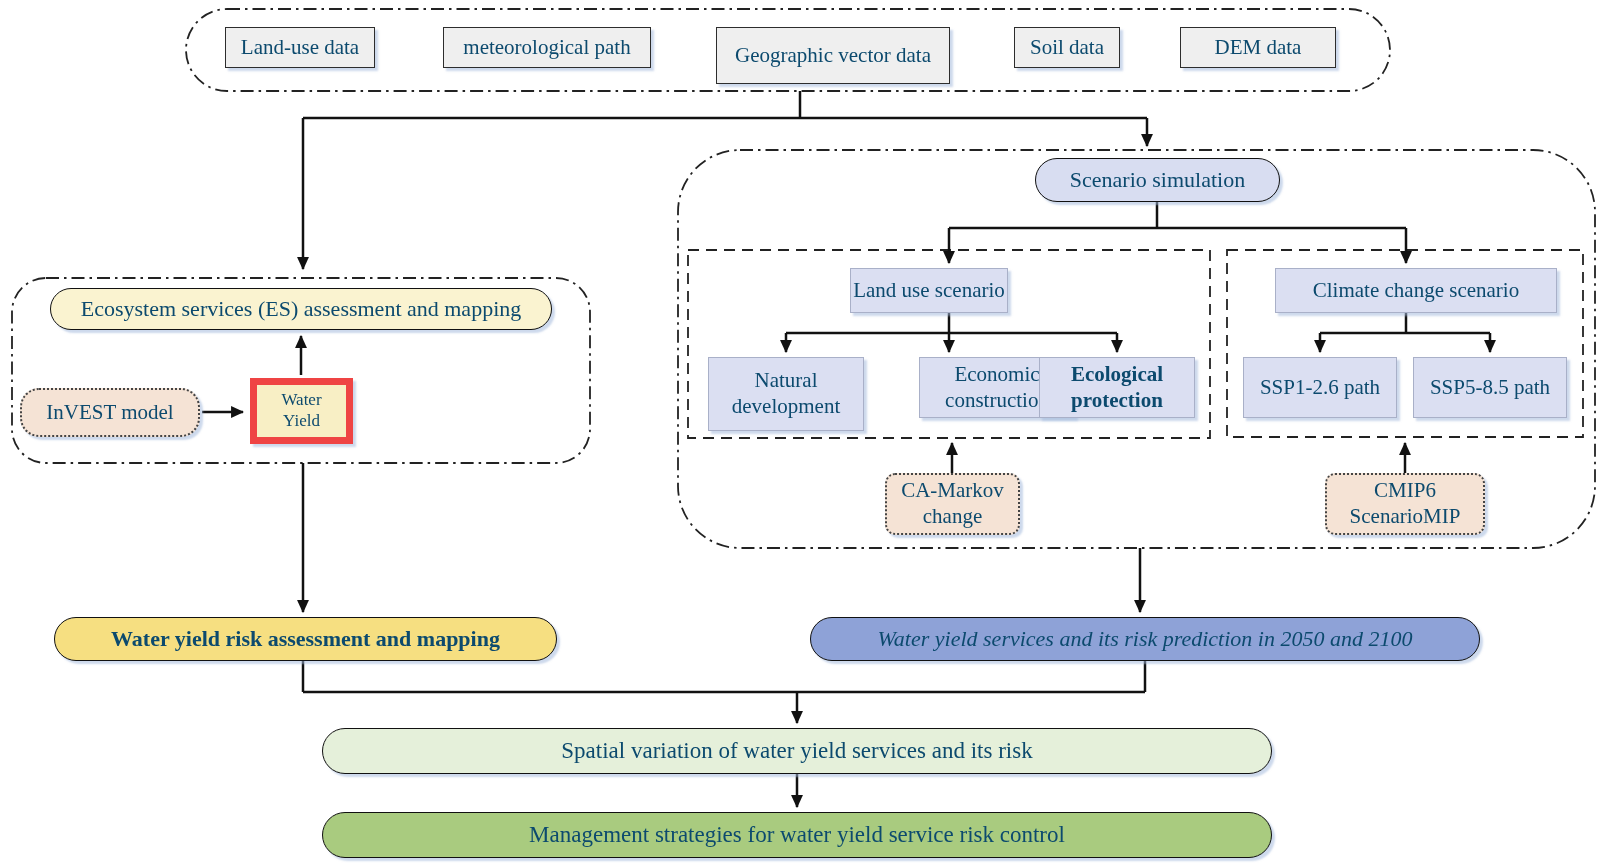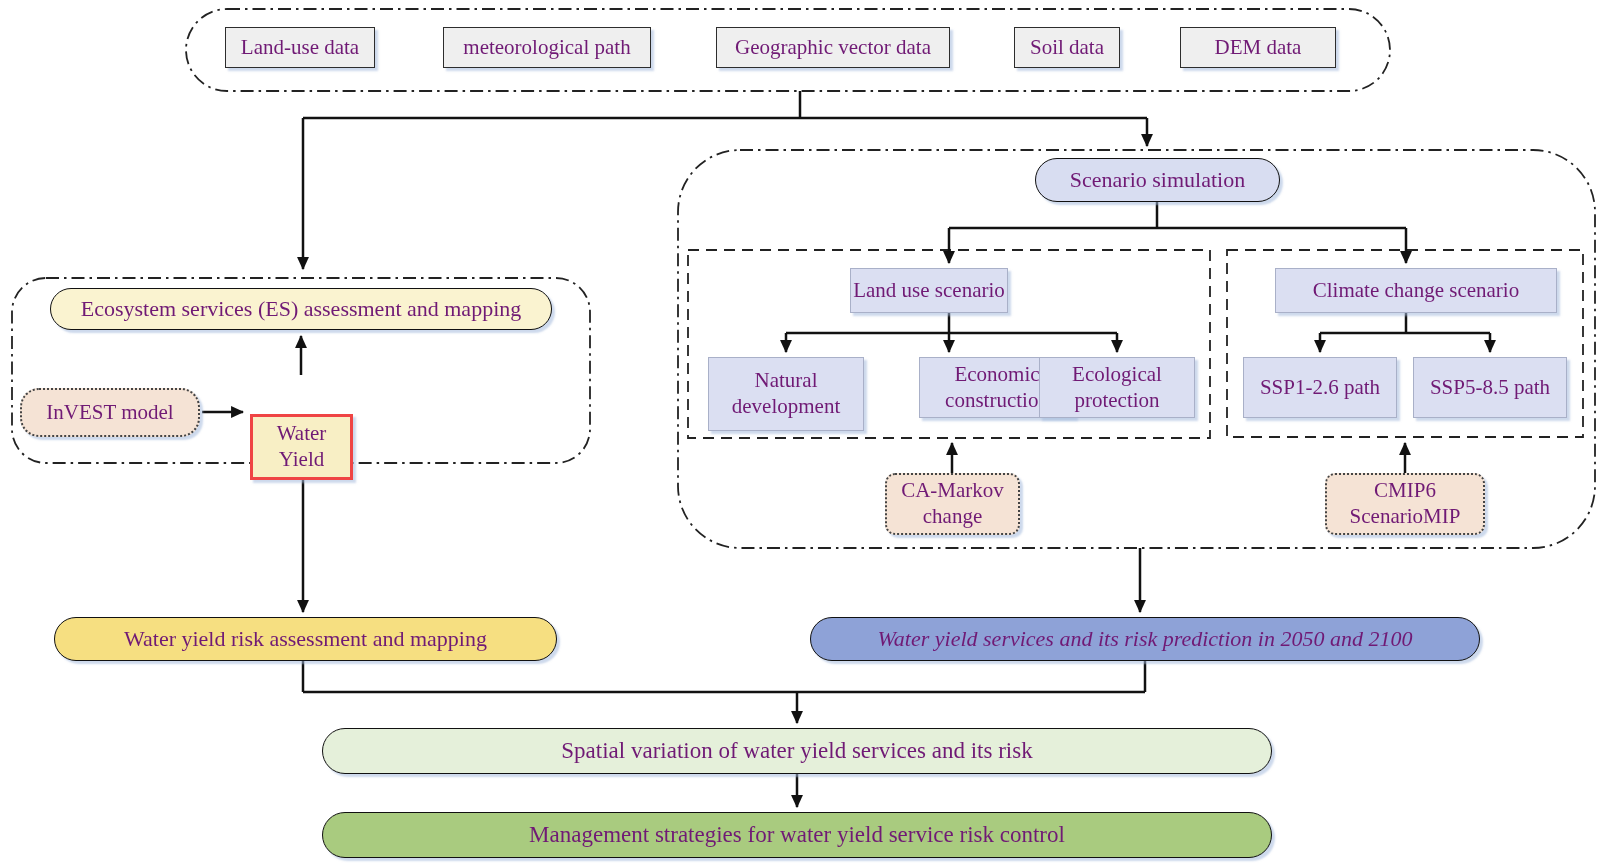--- a/index.html
+++ b/index.html
@@ -1,36 +1,36 @@
 <!DOCTYPE html>
 <html><head>
 <meta charset="utf-8">
 <style>
   html,body{margin:0;padding:0;background:#ffffff;}
   #stage{
     position:relative;width:1600px;height:865px;background:#ffffff;overflow:hidden;
-    font-family:"Liberation Serif","DejaVu Serif",serif;color:#701a75;
+    font-family:"Liberation Serif","DejaVu Serif",serif;color:#0c4a6e;
   }
   #wires{position:absolute;left:0;top:0;width:1600px;height:865px;}
   .node{
     position:absolute;box-sizing:border-box;
     display:flex;align-items:center;justify-content:center;text-align:center;
     line-height:1.22;
     box-shadow:3px 3px 2px rgba(164,186,220,.55);
   }
   .data-box{background:#efefef;border:1.6px solid #2d2d2d;font-size:21px;}
   .lav{background:#dbdff2;border:1px solid #a9b0c8;font-size:21px;}
   .pill{border-radius:24px;border:1.8px solid #111;font-size:22px;}
   .scen-pill{background:#d8ddf1;}
   .es-pill{background:#faf3d0;}
-  .yellow-pill{background:#f6df81;}
+  .yellow-pill{background:#f6df81;font-weight:bold;}
   .blue-pill{background:#8ea2d7;font-style:italic;}
   .lgreen-pill{background:#e5f0da;font-size:23px;}
   .green-pill{background:#a9cb7f;font-size:23px;}
-  .wy-box{background:#f8efc5;border:3px solid #ef4444;font-size:21px;margin-top:36px;}
+  .wy-box{background:#f8efc5;border:7px solid #ef4444;font-size:17px;}
   .model-box{background:#f5e3d5;border:2px dotted #444;border-radius:10px;font-size:21px;}
   .wire{stroke:#111;stroke-width:2.5;fill:none;}
   .cont{fill:none;stroke:#222;stroke-width:1.8;}
   .dashdot{stroke-dasharray:13 5 2.5 5;}
   .dashed{stroke-dasharray:11 7;}
 </style>
 </head>
 <body>
 
 <div id="stage">
@@ -100,35 +100,35 @@
       <path class="wire" d="M303,692 H1145"></path>
       <path class="wire" d="M797,692 V723" marker-end="url(#arr)"></path>
     </g>
     <g>
       <path class="wire" d="M797,774 V807" marker-end="url(#arr)"></path>
     </g>
   </svg>
 
   <div class="node data-box" style="left: 225px; top: 27px; width: 150px; height: 41px; background-color: rgb(239, 239, 239);">Land-use data</div>
   <div class="node data-box" style="left: 443px; top: 27px; width: 208px; height: 41px; background-color: rgb(239, 239, 239);">meteorological path</div>
-  <div class="node data-box" style="left: 716px; top: 27px; width: 234px; height: 41px; background-color: rgb(239, 239, 239);">Geographic vector data</div>
+  <div class="node data-box" style="left: 716px; top: 27px; width: 234px; height: 57px; background-color: rgb(239, 239, 239);">Geographic vector data</div>
   <div class="node data-box" style="left: 1014px; top: 27px; width: 106px; height: 41px; background-color: rgb(239, 239, 239);">Soil data</div>
   <div class="node data-box" style="left: 1180px; top: 27px; width: 156px; height: 41px; background-color: rgb(239, 239, 239);">DEM data</div>
 
   <div class="node pill es-pill" style="left: 50px; top: 288px; width: 502px; height: 42px; background-color: rgb(250, 243, 208);">Ecosystem services (ES) assessment and mapping</div>
   <div class="node model-box" style="left: 20px; top: 388px; width: 180px; height: 49px; background-color: rgb(245, 227, 213); border-radius: 19px;">InVEST model</div>
   <div class="node wy-box" style="left: 250px; top: 378px; width: 103px; height: 66px; padding: 2px 14px; background-color: rgb(248, 239, 197);">Water Yield</div>
   <div class="node pill yellow-pill" style="left: 54px; top: 617px; width: 503px; height: 44px; background-color: rgb(246, 223, 129);">Water yield risk assessment and mapping</div>
 
   <div class="node pill scen-pill" style="left: 1035px; top: 158px; width: 245px; height: 44px; background-color: rgb(216, 221, 241);">Scenario simulation</div>
 
   <div class="node lav" style="left: 850px; top: 268px; width: 158px; height: 45px; background-color: rgb(219, 223, 242);">Land use scenario</div>
   <div class="node lav" style="left: 708px; top: 357px; width: 156px; height: 74px; padding: 2px 18px; background-color: rgb(219, 223, 242);">Natural development</div>
   <div class="node lav" style="left: 871px; top: 357px; width: 156px; height: 61px; padding: 2px 8px; background-color: rgb(219, 223, 242); margin-left: 48px;">Economic construction</div>
-  <div class="node lav" style="left: 1039px; top: 357px; width: 156px; height: 61px; padding: 8px 8px; background-color: rgb(219, 223, 242);">Ecological protection</div>
+  <div class="node lav" style="left: 1039px; top: 357px; width: 156px; height: 61px; padding: 8px 8px; background-color: rgb(219, 223, 242); font-weight: bold;">Ecological protection</div>
   <div class="node model-box" style="left: 885px; top: 473px; width: 135px; height: 62px; padding: 2px 10px; background-color: rgb(245, 227, 213);">CA-Markov change</div>
 
   <div class="node lav" style="left: 1275px; top: 268px; width: 282px; height: 45px; background-color: rgb(219, 223, 242);">Climate change scenario</div>
   <div class="node lav" style="left: 1243px; top: 357px; width: 154px; height: 61px; background-color: rgb(219, 223, 242);">SSP1-2.6 path</div>
   <div class="node lav" style="left: 1413px; top: 357px; width: 154px; height: 61px; background-color: rgb(219, 223, 242);">SSP5-8.5 path</div>
   <div class="node model-box" style="left: 1325px; top: 473px; width: 160px; height: 62px; padding: 2px 10px; background-color: rgb(245, 227, 213);">CMIP6 ScenarioMIP</div>
 
   <div class="node pill blue-pill" style="left: 810px; top: 617px; width: 670px; height: 44px; background-color: rgb(142, 162, 215);">Water yield services and its risk prediction in 2050 and 2100</div>
 
   <div class="node pill lgreen-pill" style="left: 322px; top: 728px; width: 950px; height: 46px; background-color: rgb(229, 240, 218);">Spatial variation of water yield services and its risk</div>

